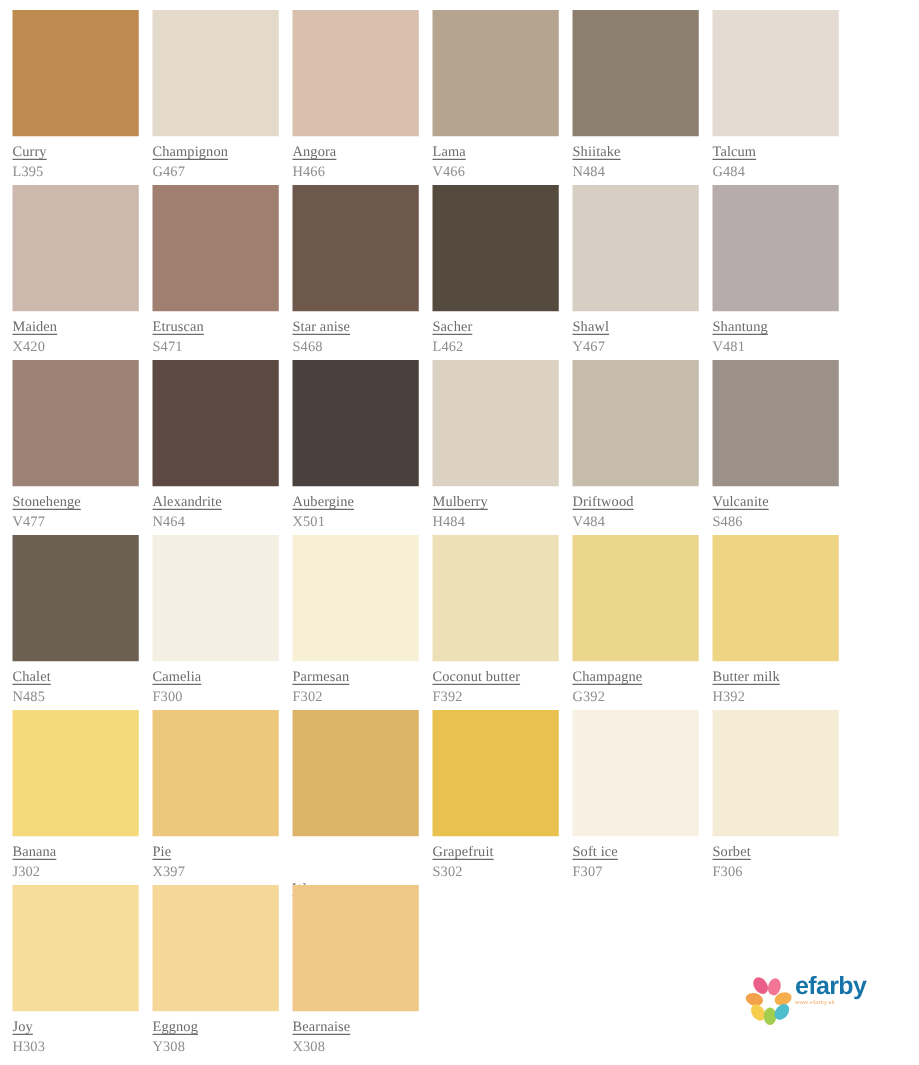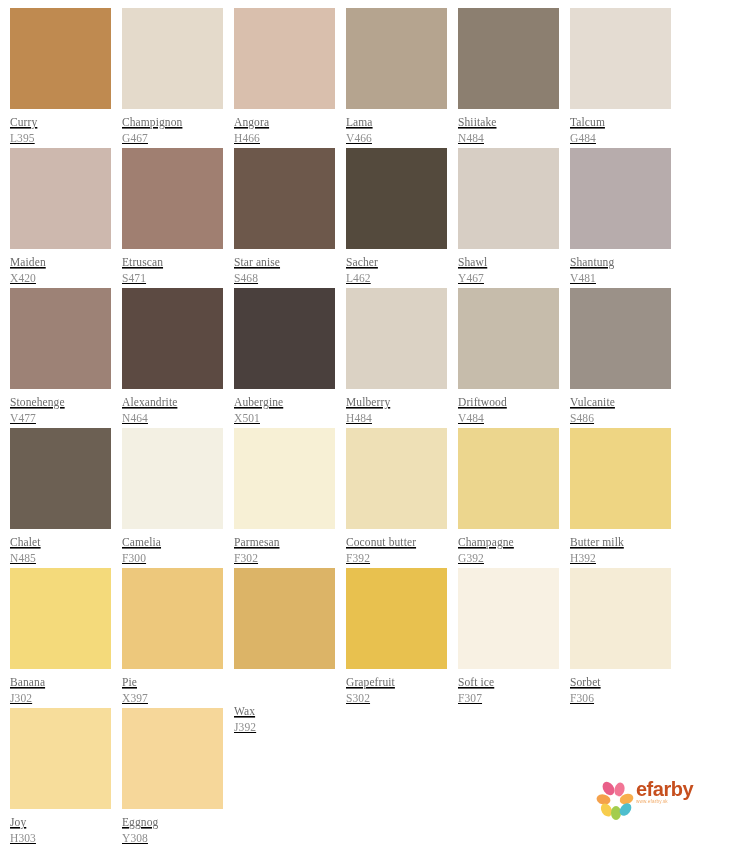--- a/index.html
+++ b/index.html
@@ -26,21 +26,20 @@
     grid-template-columns: repeat(6, 101px);
     grid-auto-rows: 140px;
     column-gap: 11px;
     row-gap: 0px;
   }
 
   .swatch-cell {
     position: relative;
     width: 101px;
     height: 140px;
-    text-decoration: underline;
   }
 
   .swatch-chip {
     width: 101px;
     height: 101px;
     display: block;
     border: 0;
   }
 
   .swatch-name {
@@ -88,21 +87,21 @@
     position: absolute;
     left: 40px;
     top: 3px;
     width: 82px;
     height: 32px;
   }
   .wm-brand {
     font-family: "Liberation Sans", "DejaVu Sans", sans-serif;
     font-size: 20px;
     font-weight: bold;
-    color: #c2410c;
+    color: #0369a1;
     letter-spacing: -0.5px;
     line-height: 21px;
     display: inline-block;
   }
   .wm-tld {
     font-family: "Liberation Sans", "DejaVu Sans", sans-serif;
     font-size: 11px;
     font-weight: bold;
     color: #ffffff;
     display: inline-block;
@@ -275,20 +274,25 @@
     </div>
     <div class="swatch-cell">
       <div class="swatch-chip" style="background-color: rgb(247, 221, 155);"></div>
       <a class="swatch-name" href="#" style="color: rgb(107, 107, 107);">Joy</a>
       <span class="swatch-code">H303</span>
     </div>
     <div class="swatch-cell">
       <div class="swatch-chip" style="background-color: rgb(246, 215, 154);"></div>
       <a class="swatch-name" href="#" style="color: rgb(107, 107, 107);">Eggnog</a>
       <span class="swatch-code">Y308</span>
+    </div>
+    <div class="swatch-cell">
+      <div class="swatch-chip" style="background-color: rgb(239, 199, 135);"></div>
+      <a class="swatch-name" href="#" style="color: rgb(107, 107, 107);">Bearnaise</a>
+      <span class="swatch-code">X308</span>
     </div>
   </div>
 
 <div id="watermark">
   <span class="wm-flower">
     <svg viewBox="0 0 40 40" width="40" height="40" aria-hidden="true">
       <g>
         <ellipse cx="12.5" cy="8.5" rx="5.2" ry="7.2" fill="#e8527f" transform="rotate(-35 12.5 8.5)"></ellipse>
         <ellipse cx="23.5" cy="9.5" rx="5.0" ry="7.0" fill="#f16a8d" transform="rotate(15 23.5 9.5)"></ellipse>
         <ellipse cx="7.5" cy="19.5" rx="5.0" ry="7.0" fill="#f49a3c" transform="rotate(-75 7.5 19.5)"></ellipse>

